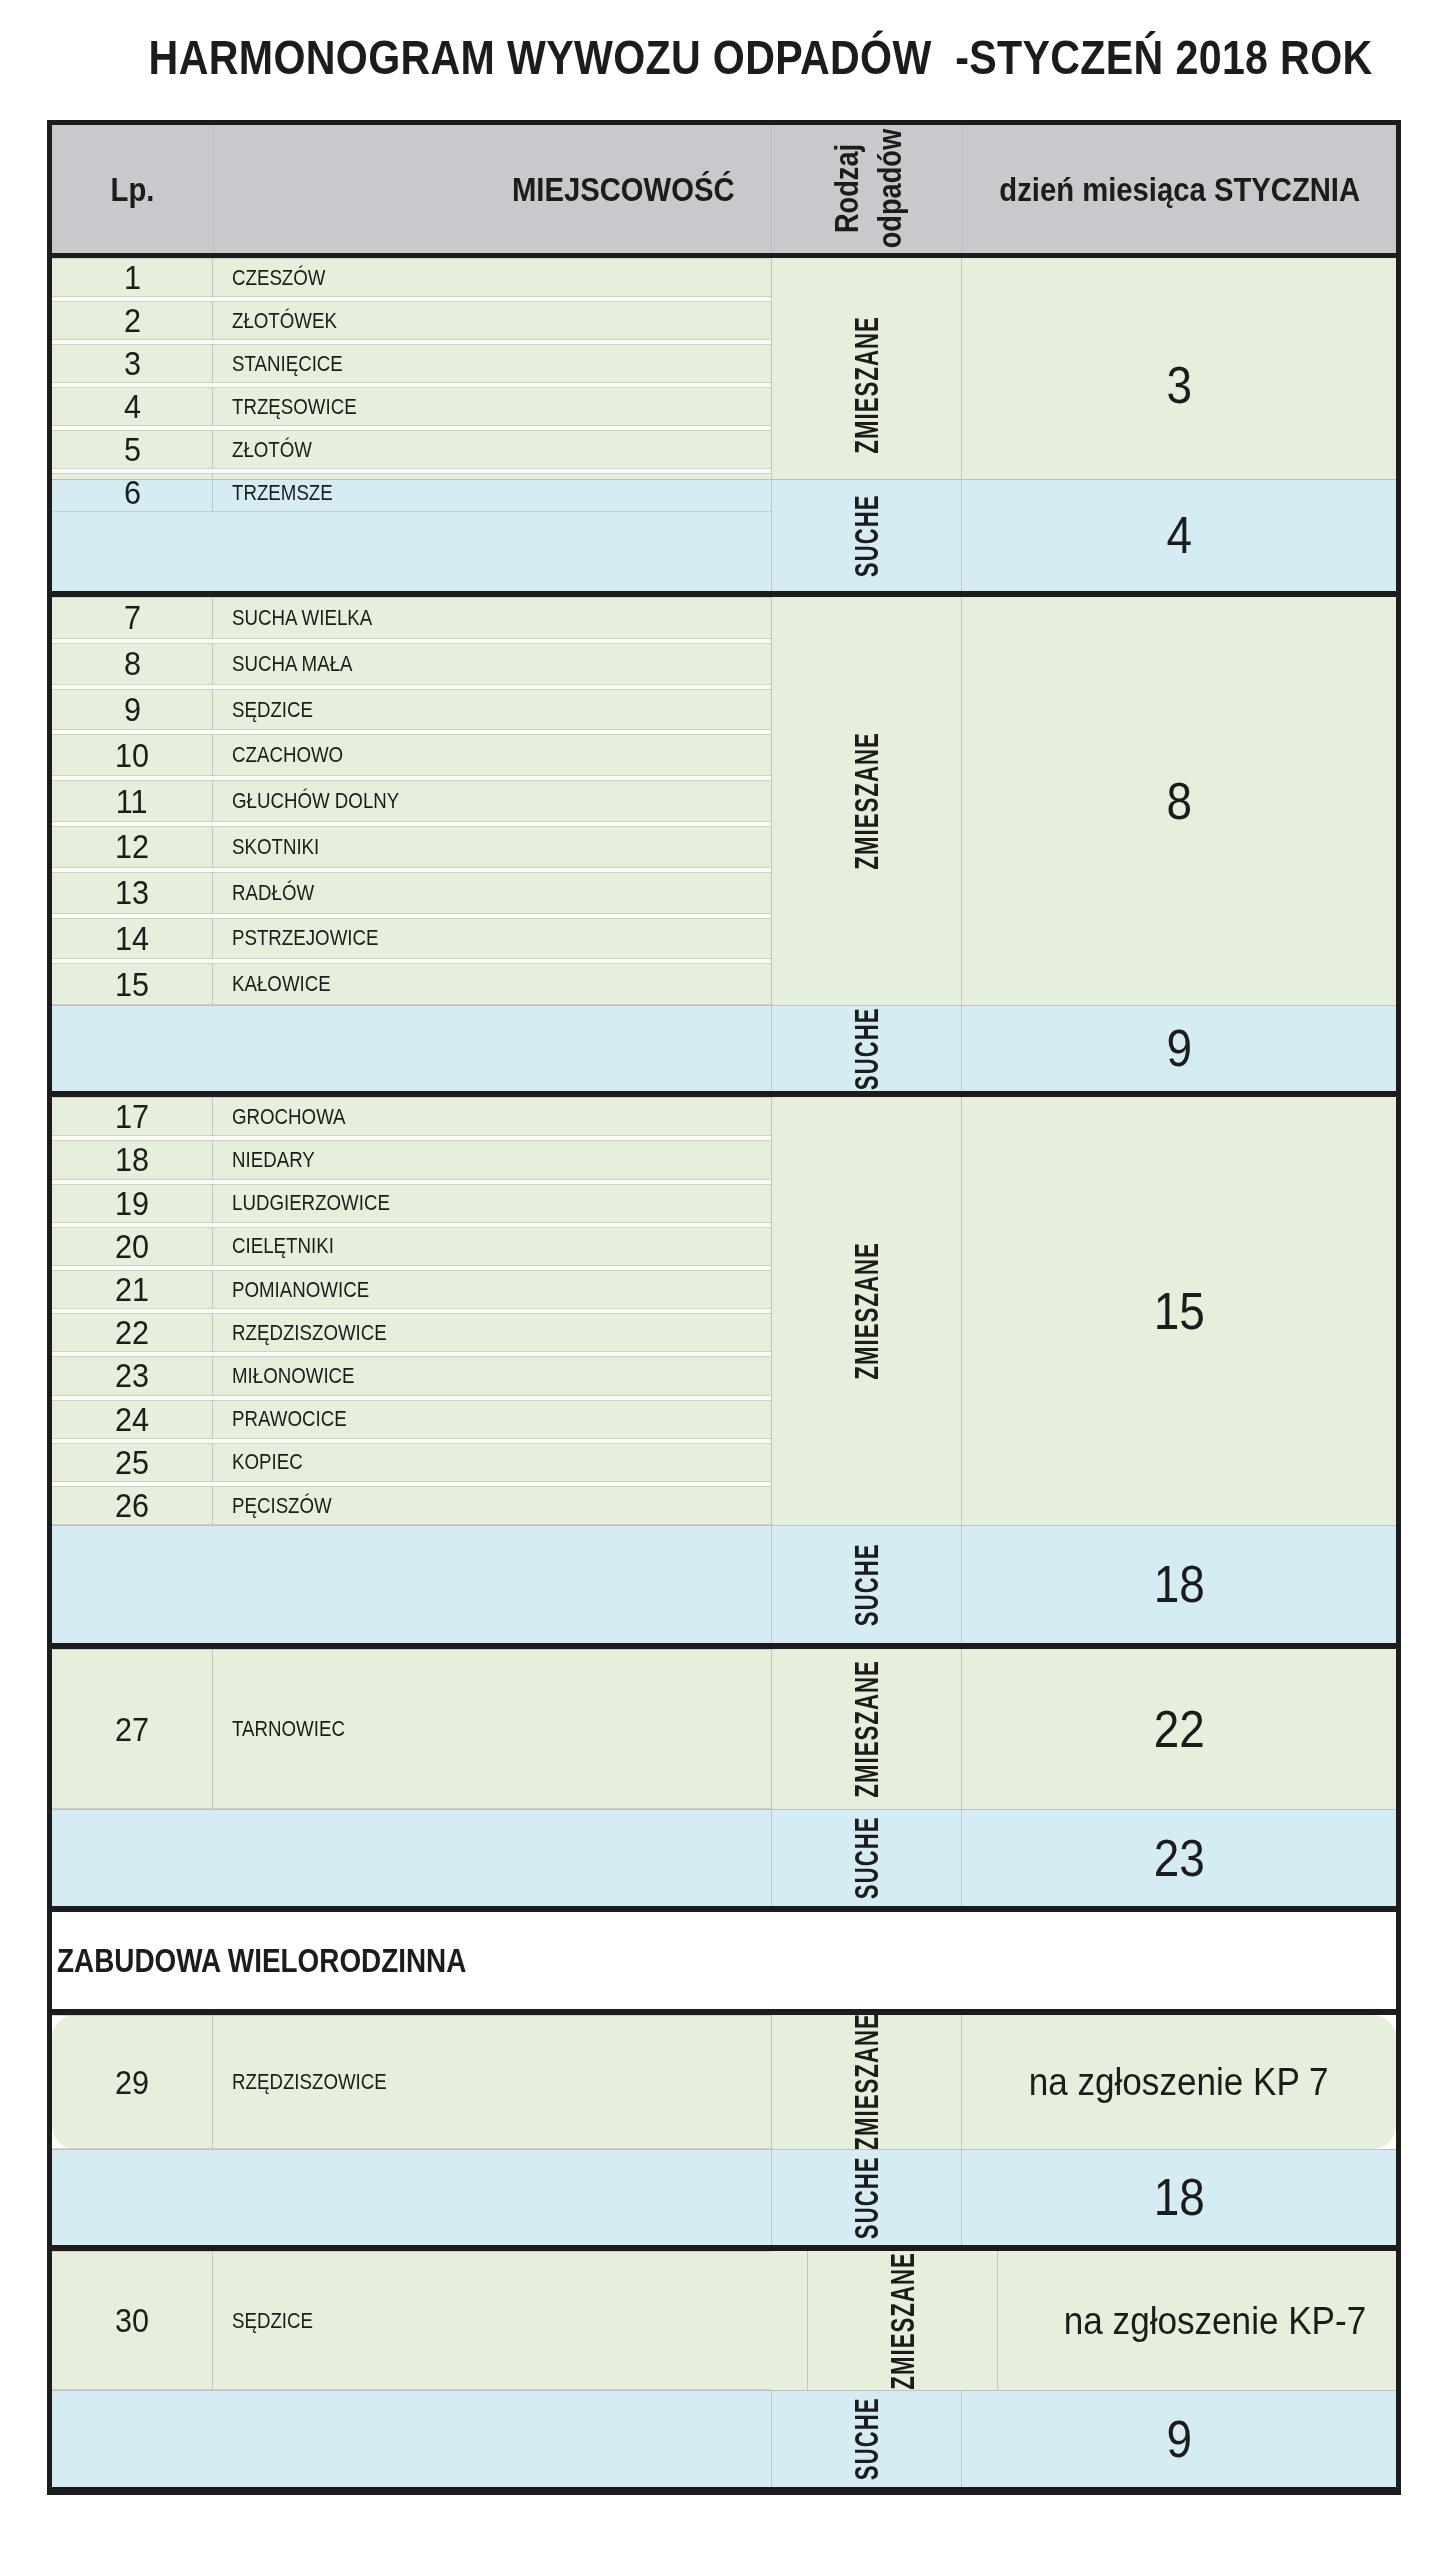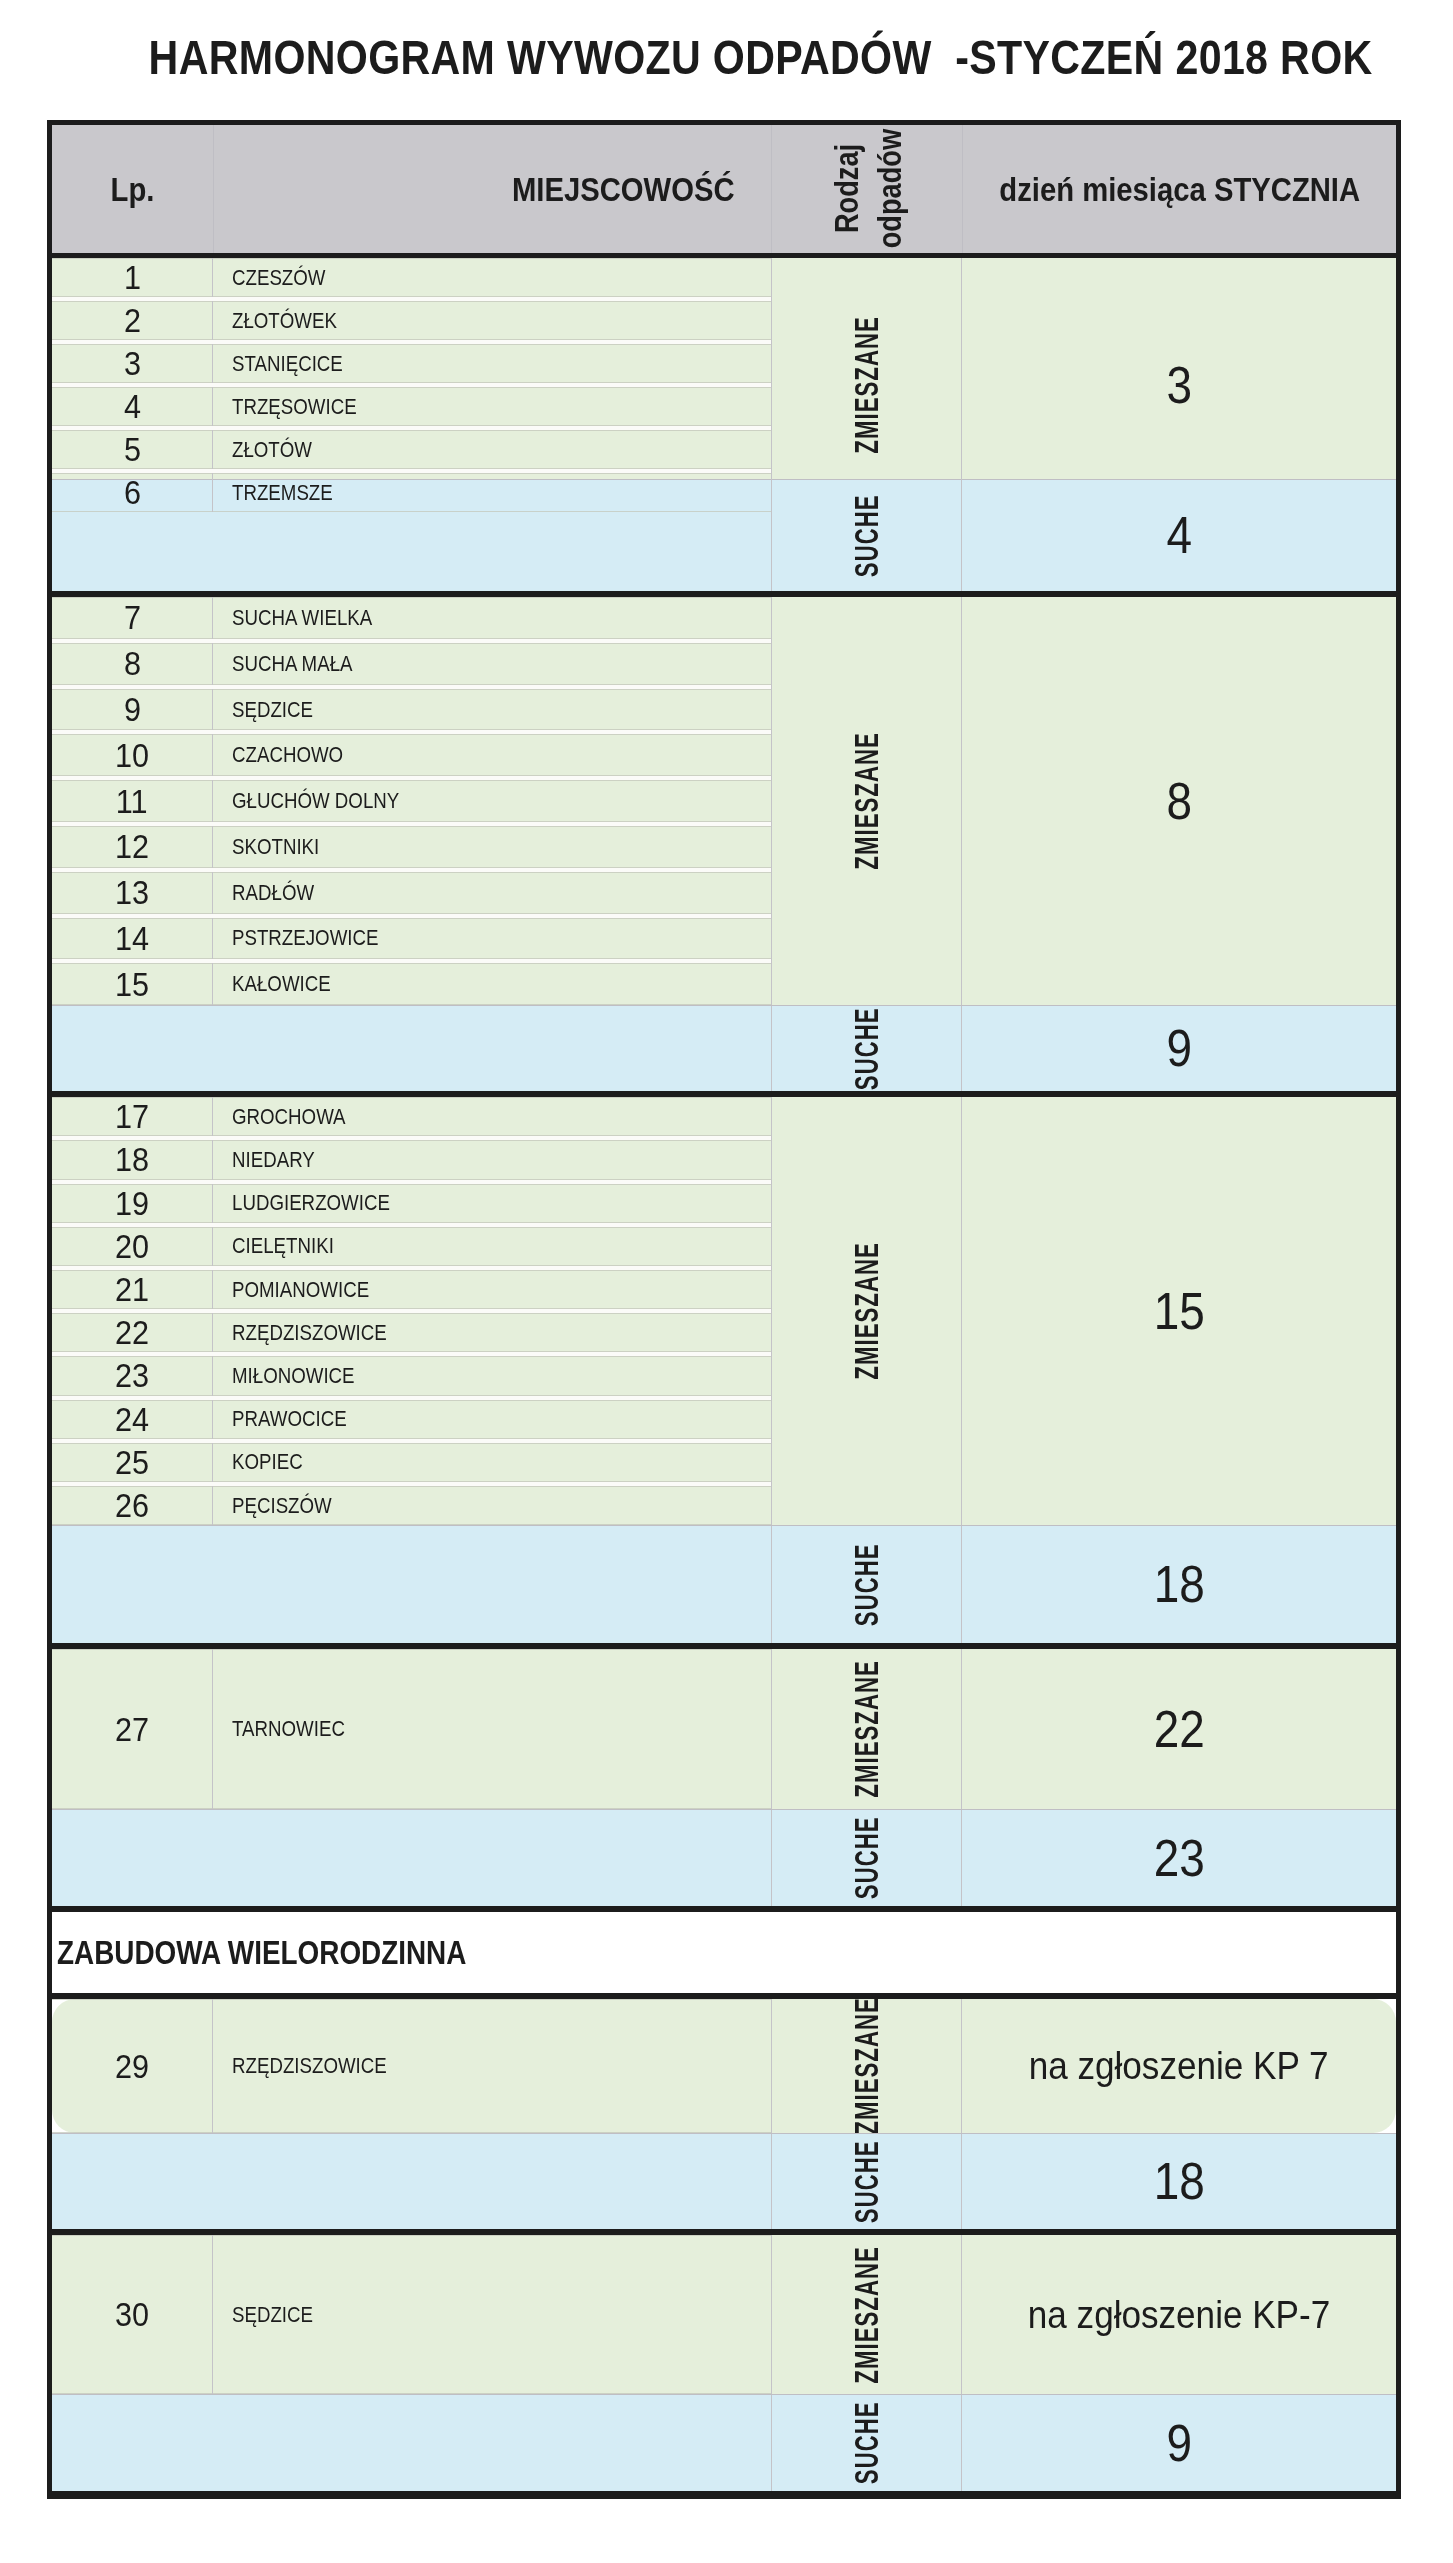--- a/index.html
+++ b/index.html
@@ -372,21 +372,21 @@
         <div class="block dry" style="height: 96px;">
           <div class="cell"></div>
           <div class="cell waste-cell">
             <span class="vtext">SUCHE</span>
           </div>
           <div class="cell">
             <span class="day-num">23</span>
           </div>
         </div>
         <div class="sep"></div>
-        <div class="band" style="height: 81px;">
+        <div class="band" style="height: 97px;">
           <span class="cx">ZABUDOWA WIELORODZINNA</span>
         </div>
         <div class="sep"></div>
         <div class="block mixed" style="height: 134px; border-radius: 23px;">
           <div class="rows">
             <div class="loc-row">
               <div class="lp">
                 <span class="cx">29</span>
               </div>
               <div class="name">
@@ -404,21 +404,21 @@
         <div class="block dry" style="height: 95px;">
           <div class="cell"></div>
           <div class="cell waste-cell">
             <span class="vtext">SUCHE</span>
           </div>
           <div class="cell">
             <span class="day-num">18</span>
           </div>
         </div>
         <div class="sep"></div>
-        <div class="block mixed" style="height: 159px;">
+        <div class="block mixed" style="height: 139px; gap: 36px;">
           <div class="rows">
             <div class="loc-row">
               <div class="lp">
                 <span class="cx">30</span>
               </div>
               <div class="name">
                 <span class="cx">SĘDZICE</span>
               </div>
             </div>
           </div>

